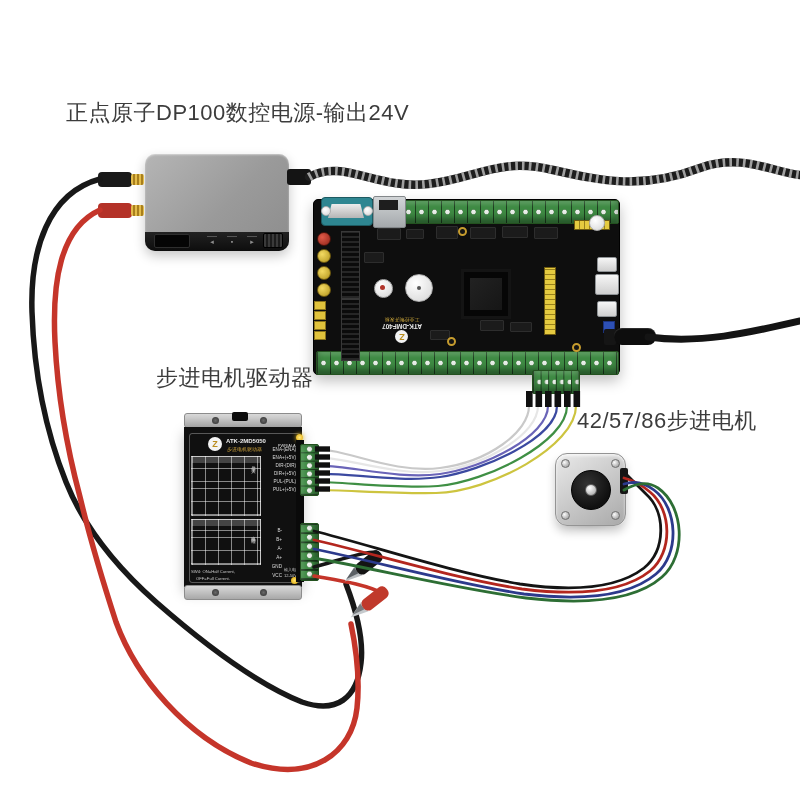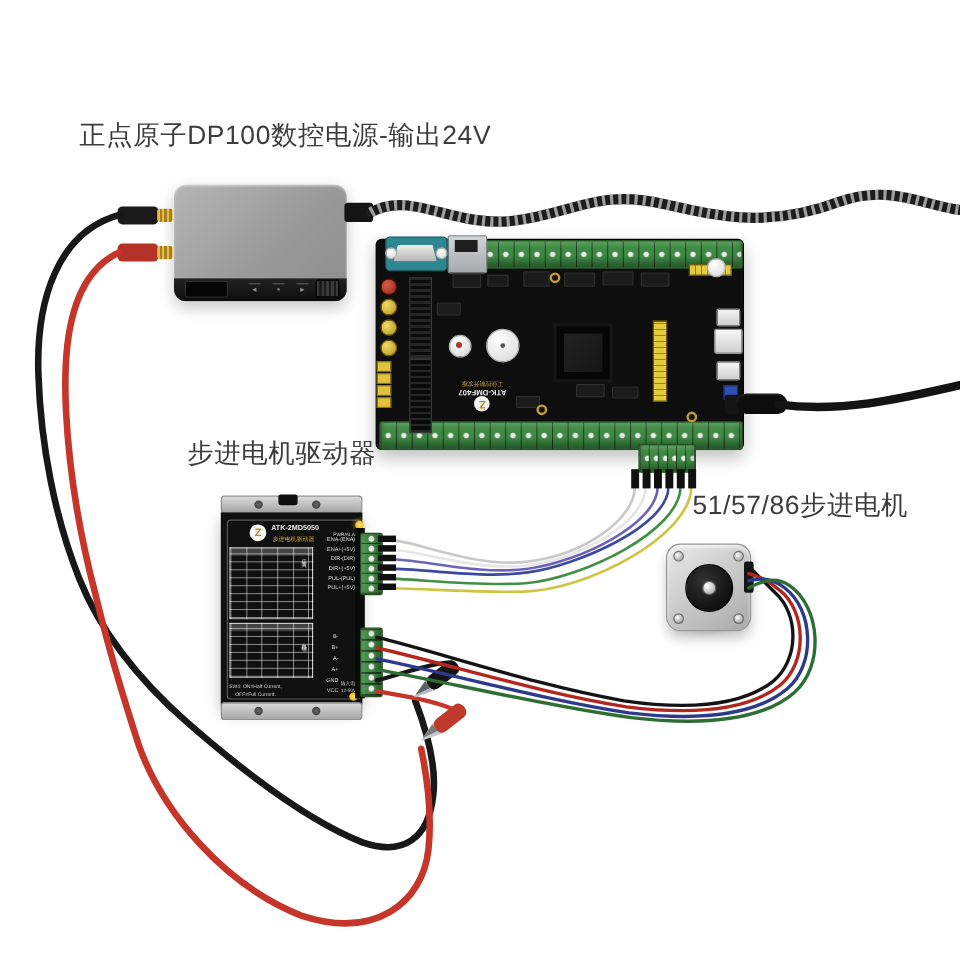--- a/index.html
+++ b/index.html
@@ -70,21 +70,21 @@
         background:radial-gradient(circle at 35% 30%,#ffffff,#9c9c9c);border:1px solid #5f5f5f;box-sizing:border-box;}
   svg{position:absolute;left:0;top:0;}
 </style>
 </head>
 <body>
 
 <div id="stage">
 
   <div class="lbl" style="left:66px;top:98px;">正点原子DP100数控电源-输出24V</div>
   <div class="lbl" style="left:156px;top:363px;">步进电机驱动器</div>
-  <div class="lbl" style="left:577px;top:406px;">51/57/86步进电机</div>
+  <div class="lbl" style="left:577px;top:406px;">42/57/86步进电机</div>
 
   <div class="psu">
     <div class="psu-strip">
       <div class="psu-disp"></div>
       <span class="psu-btn" style="left:62px;">◂</span>
       <span class="psu-btn" style="left:82px;">▪</span>
       <span class="psu-btn" style="left:102px;">▸</span>
       <div class="psu-port"></div>
     </div>
   </div>

